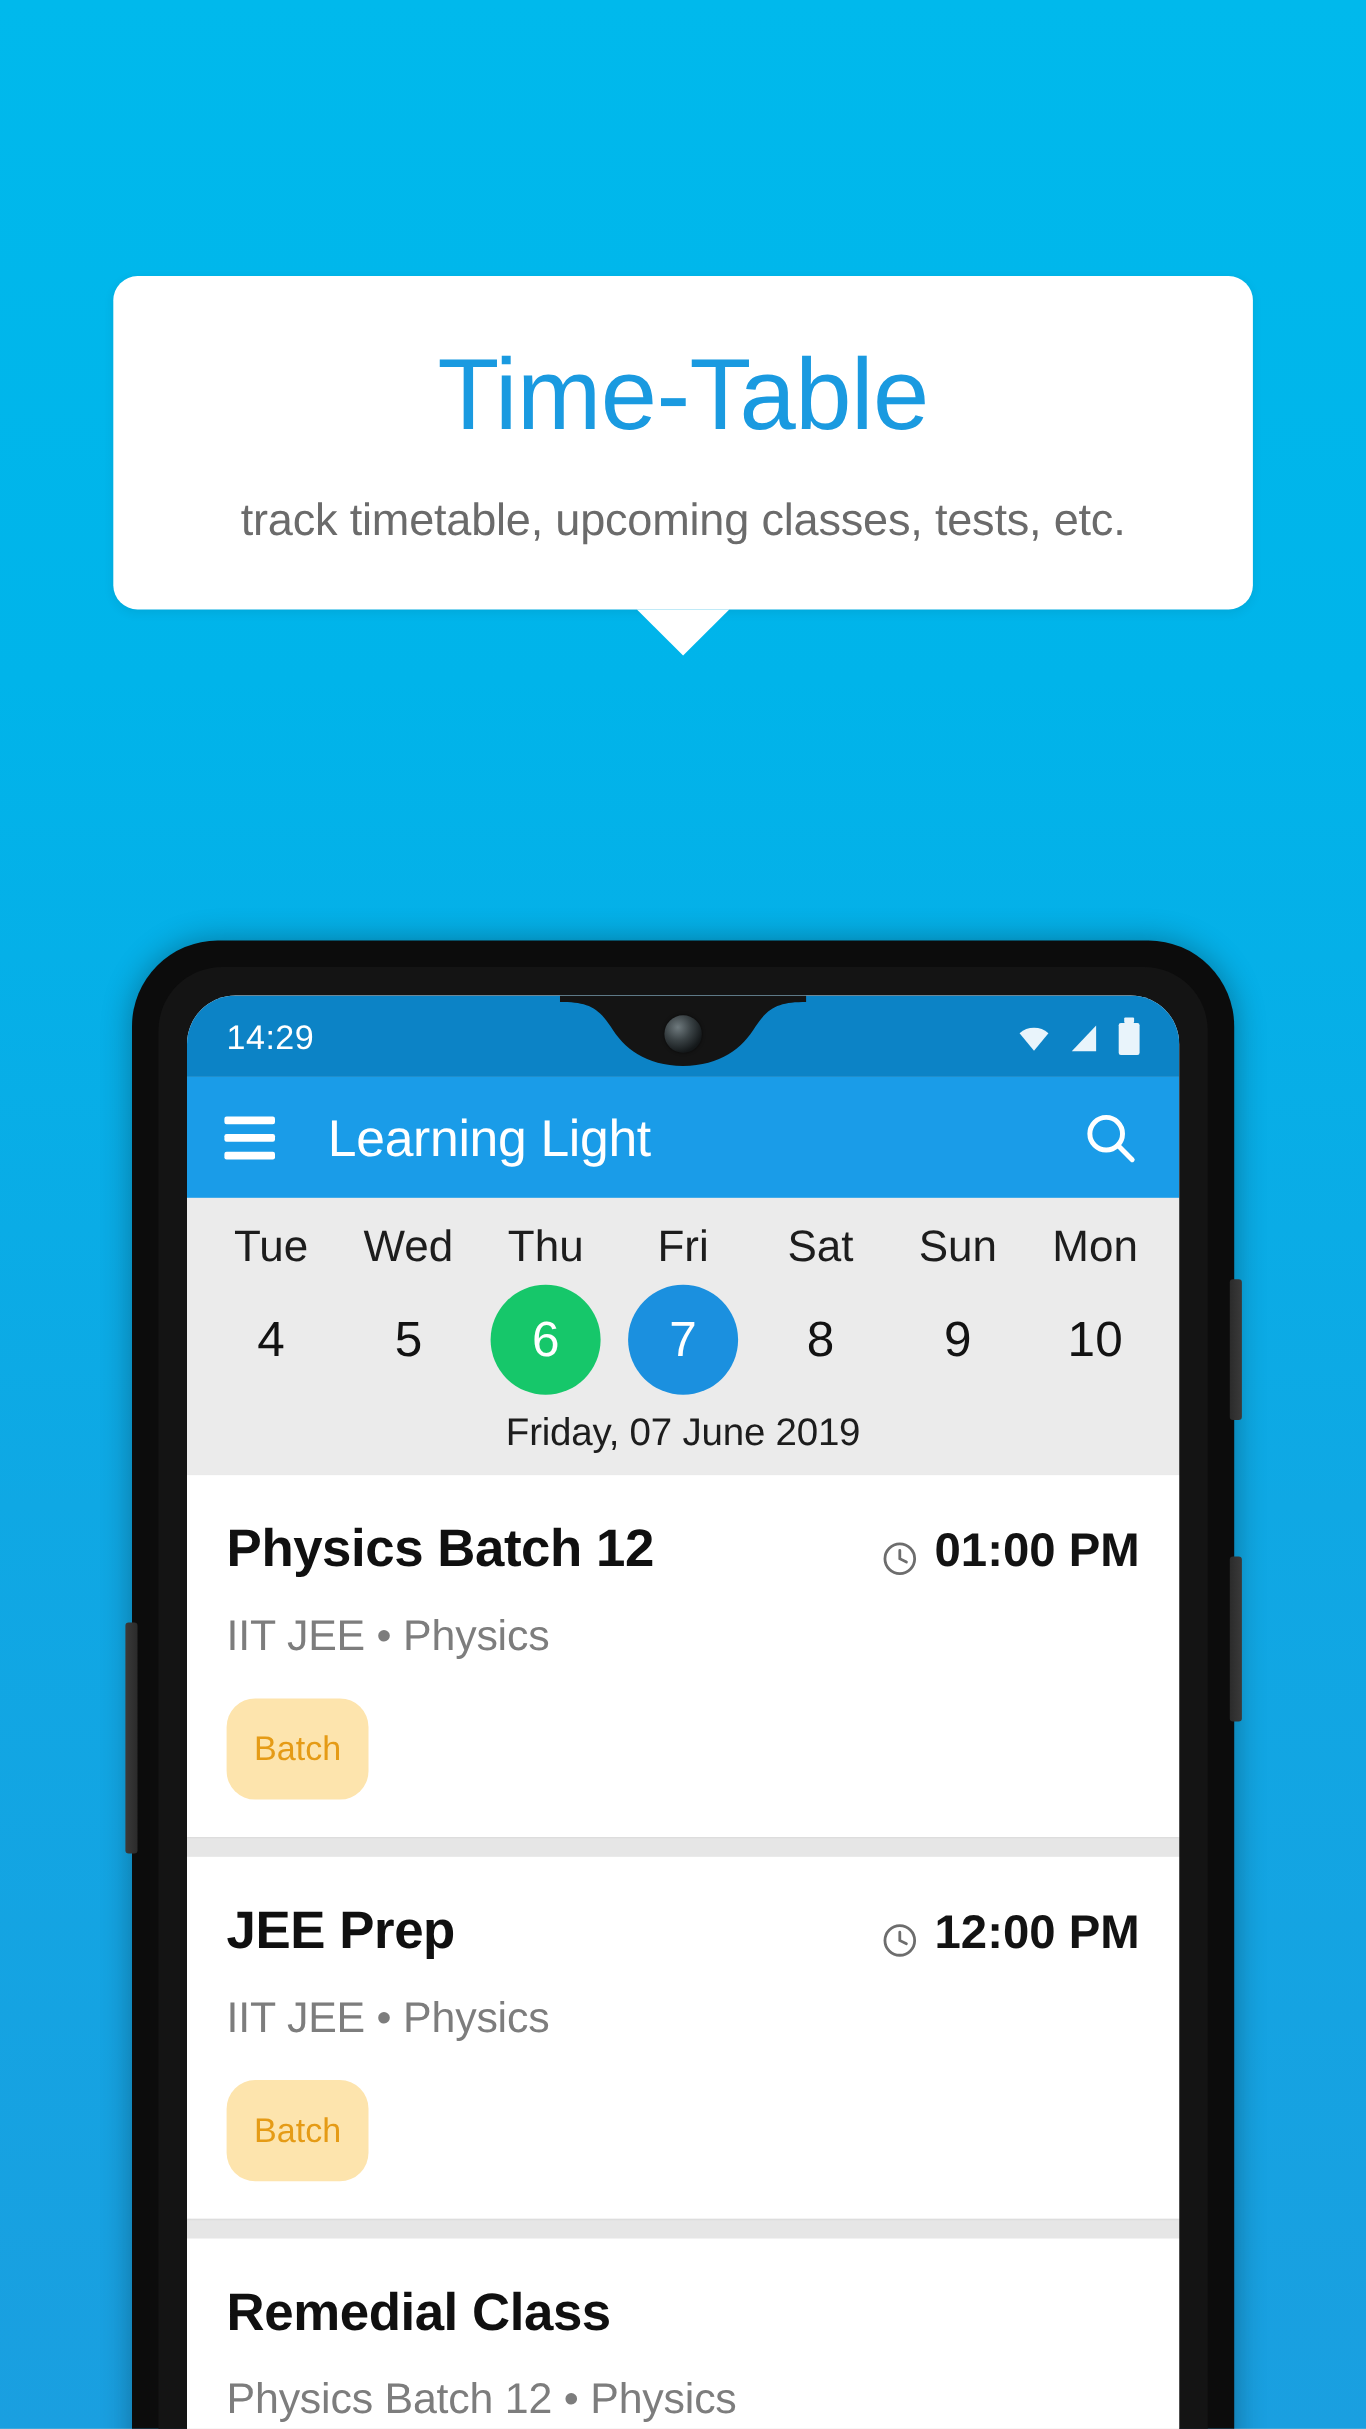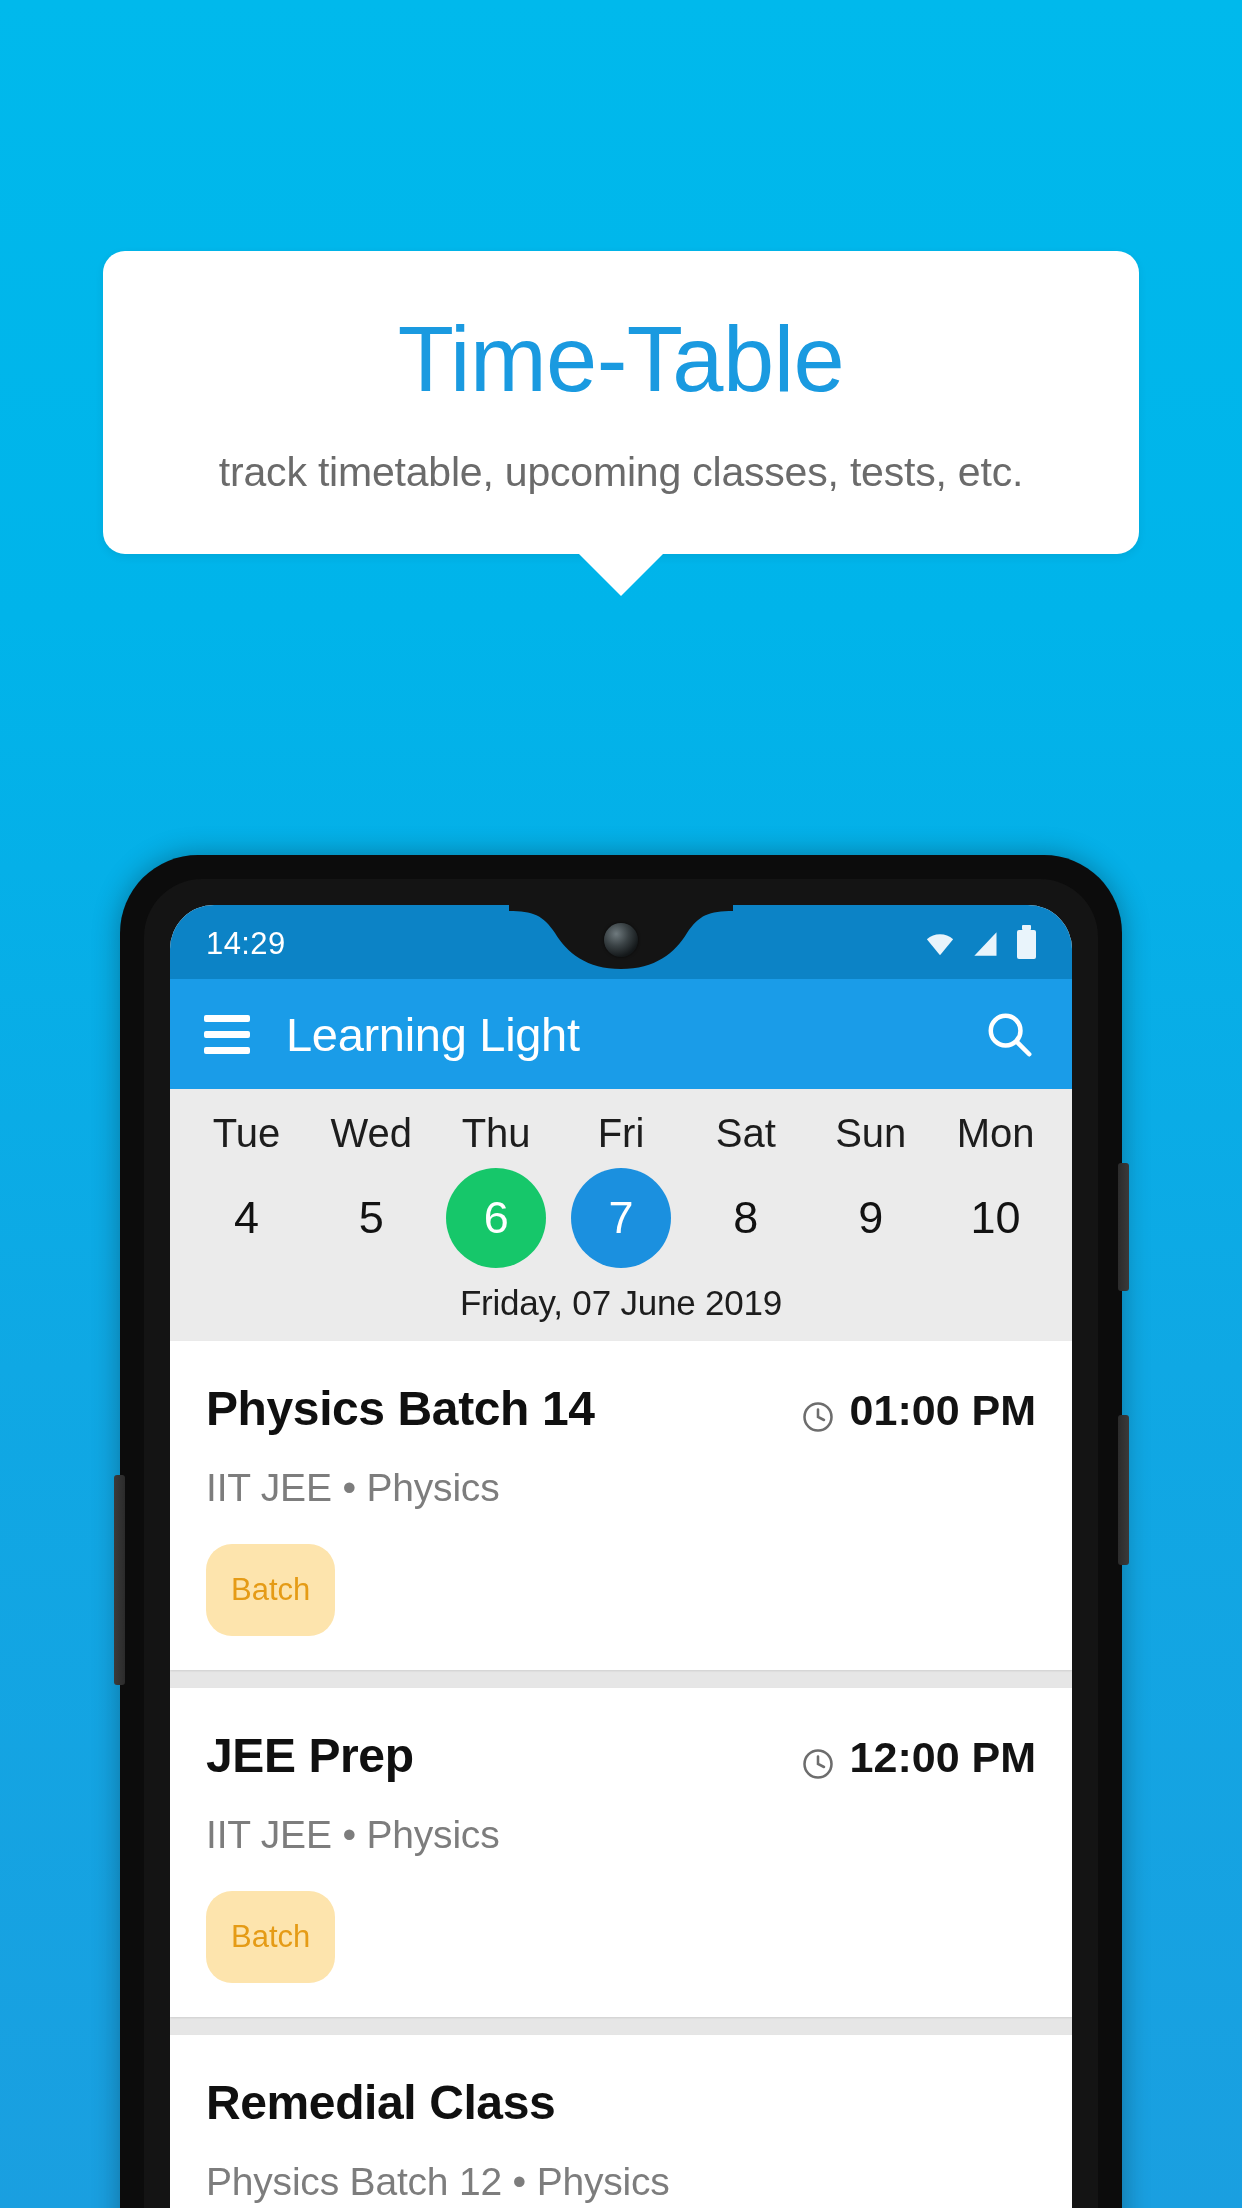--- a/index.html
+++ b/index.html
@@ -129,21 +129,21 @@
     background:#1a9ce8;
     display:flex;
     align-items:center;
     padding:0 34px;
     color:#fff;
   }
   .hamburger{ width:46px; display:flex; flex-direction:column; gap:9px; cursor:pointer;}
   .hamburger span{ display:block; height:7px; background:#fff; border-radius:2px;}
   .appbar-title{
     font-size:47px;
-    margin-left:36px;
+    margin-left:48px;
     font-weight:400;
     letter-spacing:-0.3px;
     text-align:center;
   }
   .search-btn{ margin-left:auto; width:58px;height:58px; display:flex;align-items:center;justify-content:center;}
 
   
   .calstrip{
     background:#ebebeb;
     padding:16px 0 18px;
@@ -322,21 +322,21 @@
               <div class="cal-num-wrap">
                 <div class="cal-num">10</div>
               </div>
             </div>
           </div>
         <div class="cal-date">Friday, 07 June 2019</div>
       </div>
 
       <div class="list" id="class-list">
           <div class="card"><div class="card-top">
-              <div class="card-title">Physics Batch 14</div>
+              <div class="card-title">Physics Batch 12</div>
               <div class="card-time">
                 <svg class="clock-ico" viewBox="0 0 24 24" fill="none" stroke="#6d6d6d" stroke-width="1.7" stroke-linecap="round">
                   <circle cx="12" cy="12" r="9"></circle>
                   <polyline points="12 7 12 12 16 14"></polyline>
                 </svg>
                 <span>01:00 PM</span>
               </div>
             </div><div class="card-sub">IIT JEE • Physics</div><div class="tag">Batch</div></div>
           <div class="card"><div class="card-top">
               <div class="card-title">JEE Prep</div>

